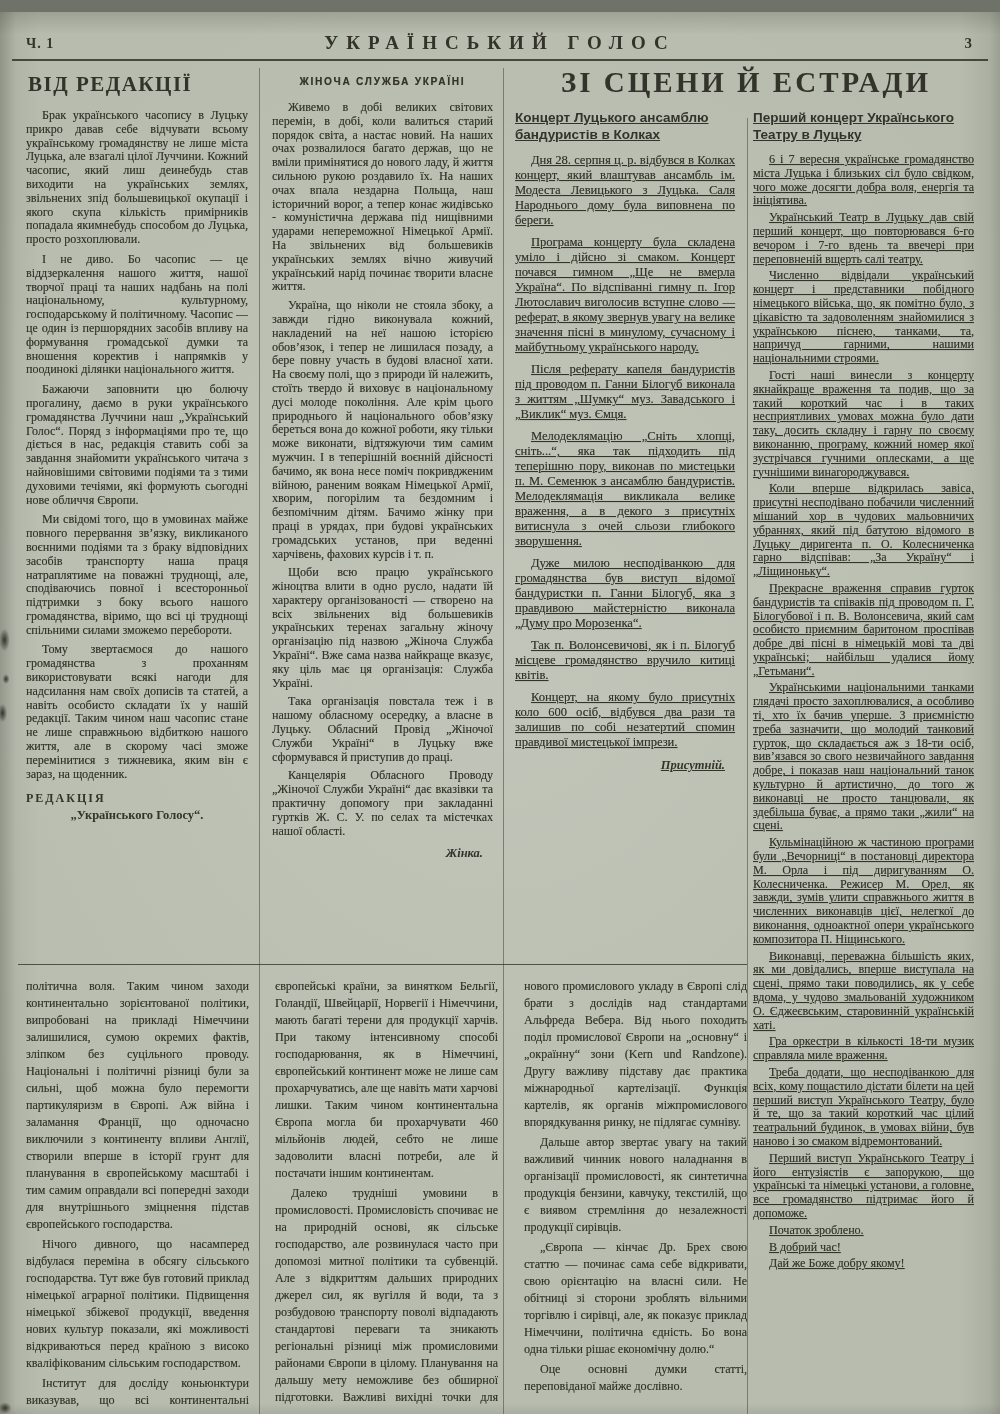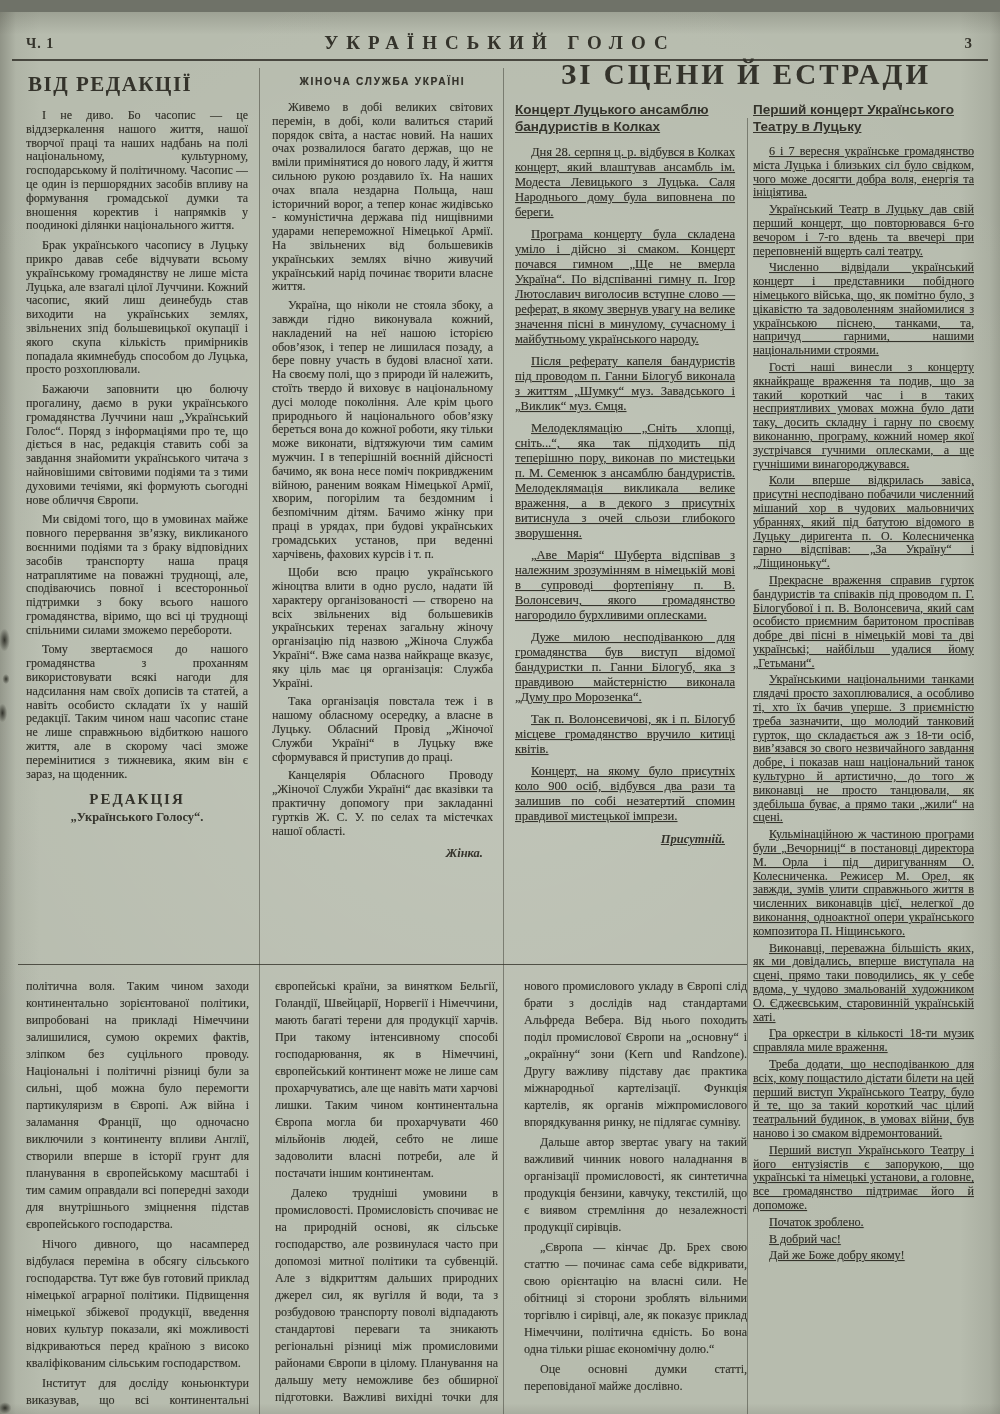--- a/index.html
+++ b/index.html
@@ -32,31 +32,31 @@
     text-shadow:0.2px 0.2px 0.35px rgba(47,46,40,0.45);
   }
   .col-editorial { position:absolute; left:26px; top:58px; width:222px; height:888px; overflow:hidden; }
   .col-editorial p { margin-bottom:6px; }
   .col-womens { position:absolute; left:272px; top:58px; width:221px; height:888px; overflow:hidden; }
   .col-womens p { margin-bottom:5px; }
 
   .h-editorial { font-size:21px; font-weight:bold; letter-spacing:1.5px; margin:2px 0 12px 2px; }
   .h-womens { font-family:"Liberation Sans","DejaVu Sans",sans-serif; font-size:10px; font-weight:bold; letter-spacing:1.8px; text-align:center; white-space:nowrap; margin:6px 0 14px 0; text-shadow:0.3px 0.3px 0 rgba(47,46,40,0.5); }
 
-  .stage-section { position:absolute; left:515px; top:46px; width:462px; }
+  .stage-section { position:absolute; left:515px; top:54px; width:462px; }
   .h-stage { font-size:29px; font-weight:bold; letter-spacing:3px; text-align:center; margin-bottom:10px; white-space:nowrap; }
   .stage-cols { display:flex; gap:18px;text-decoration:underline; }
   .col-concert { width:220px; }
   .col-concert p { font-size:12.5px; line-height:15px; margin-bottom:7px; }
   .col-theatre { width:221px; height:1300px; overflow:hidden; }
 
   .h-sub { font-family:"Liberation Sans","DejaVu Sans",sans-serif; font-size:13.5px; line-height:17px; font-weight:bold; margin-bottom:10px; }
 
   .sig { font-style:italic; font-weight:bold; text-align:right; font-size:12.5px; margin-top:8px; padding-right:10px; }
-  .sig-role { text-align:center; font-weight:bold; font-size:15px; letter-spacing:2px; margin-top:10px; }
+  .sig-role { font-weight:bold; font-size:12px; letter-spacing:2px; margin-top:10px; }
   .sig-name { text-align:center; font-weight:bold; font-size:12.5px; margin-top:2px; }
 
   .bottom-flow { position:absolute; left:26px; top:966px; width:721px; height:432px; overflow:hidden; column-count:3; column-gap:26px; }
   .bottom-flow p { line-height:17px; }
   .bottom-flow .para-wrap p:first-child { text-indent:0; }
 
   .spot { position:absolute; border-radius:50%; background:radial-gradient(closest-side, rgba(33,33,26,0.85), rgba(33,33,26,0) 72%); }
   .s1 { left:-3px; top:612px; width:15px; height:32px; }
   .s2 { left:1px;  top:660px; width:10px; height:14px; }
   .s3 { left:-4px; top:688px; width:13px; height:26px; }
@@ -75,22 +75,22 @@
   <div class="head-rule"></div>
 
   <div class="vrule v1"></div>
   <div class="vrule v2"></div>
   <div class="vrule v3"></div>
   <div class="mid-rule"></div>
 
   <article class="article col-editorial">
     <h2 class="h-editorial">ВІД РЕДАКЦІЇ</h2>
     <div>
+        <p>Брак українського часопису в Луцьку прикро давав себе відчувати всьому українському громадянству не лише міста Луцька, але взагалі цілої Луччини. Кожний часопис, який лиш деинебудь став виходити на українських землях, звільнених зпід большевицької окупації і якого скупа кількість примірників попадала якимнебудь способом до Луцька, просто розхоплювали.</p>
         <p>І не диво. Бо часопис — це віддзеркалення нашого життя, нашої творчої праці та наших надбань на полі національному, культурному, господарському й політичному. Часопис — це один із першорядних засобів впливу на формування громадської думки та вношення коректив і напрямків у поодинокі ділянки національного життя.</p>
-        <p>Брак українського часопису в Луцьку прикро давав себе відчувати всьому українському громадянству не лише міста Луцька, але взагалі цілої Луччини. Кожний часопис, який лиш деинебудь став виходити на українських землях, звільнених зпід большевицької окупації і якого скупа кількість примірників попадала якимнебудь способом до Луцька, просто розхоплювали.</p>
         <p>Бажаючи заповнити цю болючу прогалину, даємо в руки українського громадянства Луччини наш „Український Голос“. Поряд з інформаціями про те, що діється в нас, редакція ставить собі за завдання знайомити українського читача з найновішими світовими подіями та з тими духовими течіями, які формують сьогодні нове обличчя Європи.</p>
         <p>Ми свідомі того, що в умовинах майже повного перервання зв’язку, викликаного воєнними подіями та з браку відповідних засобів транспорту наша праця натраплятиме на поважні труднощі, але, сподіваючись повної і всесторонньої підтримки з боку всього нашого громадянства, віримо, що всі ці труднощі спільними силами зможемо перебороти.</p>
         <p>Тому звертаємося до нашого громадянства з проханням використовувати всякі нагоди для надсилання нам своїх дописів та статей, а навіть особисто складати їх у нашій редакції. Таким чином наш часопис стане не лише справжньою відбиткою нашого життя, але в скорому часі зможе перемінитися з тижневика, яким він є зараз, на щоденник.</p>
       </div>
     <div class="sig-role">РЕДАКЦІЯ</div>
     <div class="sig-name">„Українського Голосу“.</div>
   </article>
 
   <article class="article col-womens">
     <h2 class="h-womens">ЖІНОЧА СЛУЖБА УКРАЇНІ</h2>
@@ -107,24 +107,23 @@
   <section class="stage-section">
     <h2 class="h-stage">ЗІ СЦЕНИ Й ЕСТРАДИ</h2>
     <div class="stage-cols">
       <article class="article col-concert">
         <h3 class="h-sub">Концерт Луцького ансамблю бандуристів в Колках</h3>
         <div>
             <p>Дня 28. серпня ц. р. відбувся в Колках концерт, який влаштував ансамбль ім. Модеста Левицького з Луцька. Саля Народнього дому була виповнена по береги.</p>
             <p>Програма концерту була складена уміло і дійсно зі смаком. Концерт почався гимном „Ще не вмерла Україна“. По відспіванні гимну п. Ігор Лютославич виголосив вступне слово — реферат, в якому звернув увагу на велике значення пісні в минулому, сучасному і майбутньому українського народу.</p>
             <p>Після реферату капеля бандуристів під проводом п. Ганни Білогуб виконала з життям „Шумку“ муз. Завадського і „Виклик“ муз. Ємця.</p>
             <p>Мелодеклямацію „Сніть хлопці, сніть...“, яка так підходить під теперішню пору, виконав по мистецьки п. М. Семенюк з ансамблю бандуристів. Мелодеклямація викликала велике враження, а в декого з присутніх витиснула з очей сльози глибокого зворушення.</p>
-            <p>„Аве Марія“ Шуберта відспівав з належним зрозумінням в німецькій мові в супроводі фортепіяну п. В. Волонсевич, якого громадянство нагородило бурхливими оплесками.</p>
             <p>Дуже милою несподіванкою для громадянства був виступ відомої бандуристки п. Ганни Білогуб, яка з правдивою майстерністю виконала „Думу про Морозенка“.</p>
             <p>Так п. Волонсевичові, як і п. Білогуб місцеве громадянство вручило китиці квітів.</p>
-            <p>Концерт, на якому було присутніх коло 900 осіб, відбувся два рази та залишив по собі незатертий спомин правдивої мистецької імпрези.</p>
+            <p>Концерт, на якому було присутніх коло 600 осіб, відбувся два рази та залишив по собі незатертий спомин правдивої мистецької імпрези.</p>
           </div>
         <div class="sig">Присутній.</div>
       </article>
       <article class="article col-theatre">
         <h3 class="h-sub">Перший концерт Українського Театру в Луцьку</h3>
         <div>
             <p>6 і 7 вересня українське громадянство міста Луцька і близьких сіл було свідком, чого може досягти добра воля, енергія та ініціятива.</p>
             <p>Український Театр в Луцьку дав свій перший концерт, що повторювався 6-го вечором і 7-го вдень та ввечері при переповненій вщерть салі театру.</p>
             <p>Численно відвідали український концерт і представники побідного німецького війська, що, як помітно було, з цікавістю та задоволенням знайомилися з українською піснею, танками, та, напричуд гарними, нашими національними строями.</p>
             <p>Гості наші винесли з концерту якнайкраще враження та подив, що за такий короткий час і в таких несприятливих умовах можна було дати таку, досить складну і гарну по своєму виконанню, програму, кожний номер якої зустрічався гучними оплесками, а ще гучнішими винагороджувався.</p>

